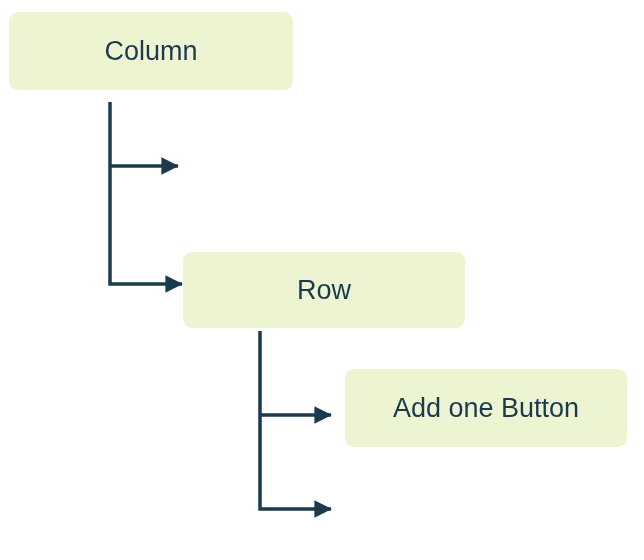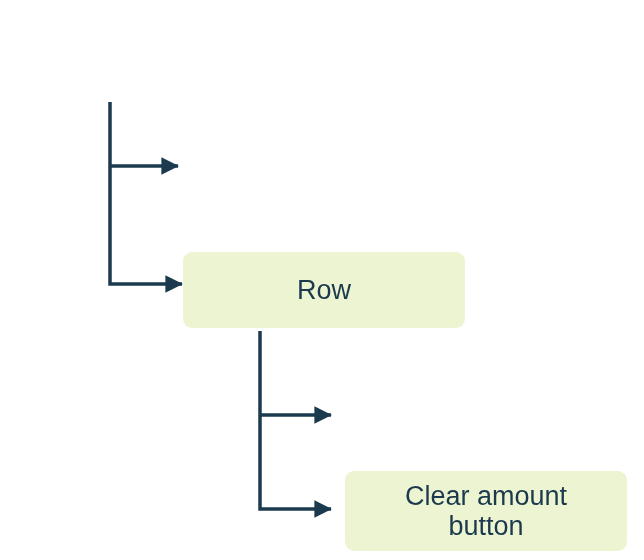--- a/index.html
+++ b/index.html
@@ -46,24 +46,27 @@
 
     <path d="M110,102 L110,284 L182,284" fill="none" stroke="#1b3a4d" stroke-width="3.5" marker-end="url(#arrowhead)"></path>
 
     <path d="M110,166 L178,166" fill="none" stroke="#1b3a4d" stroke-width="3.5" marker-end="url(#arrowhead)"></path>
 
     <path d="M260,331 L260,509 L331,509" fill="none" stroke="#1b3a4d" stroke-width="3.5" marker-end="url(#arrowhead)"></path>
 
     <path d="M260,415 L331,415" fill="none" stroke="#1b3a4d" stroke-width="3.5" marker-end="url(#arrowhead)"></path>
   </svg>
 
+  <div class="node fill-green node-column">
+    <span class="label">Column</span>
+  </div>
 
 
   <div class="node fill-green node-row">
     <span class="label">Row</span>
   </div>
 
+  <div class="node fill-green node-add">
+    <span class="label">Add one Button</span>
+  </div>
 
-  <div class="node fill-green node-clear">
-    <span class="label">Clear amount button</span>
-  </div>
 
 </div>
 
 </body></html>

